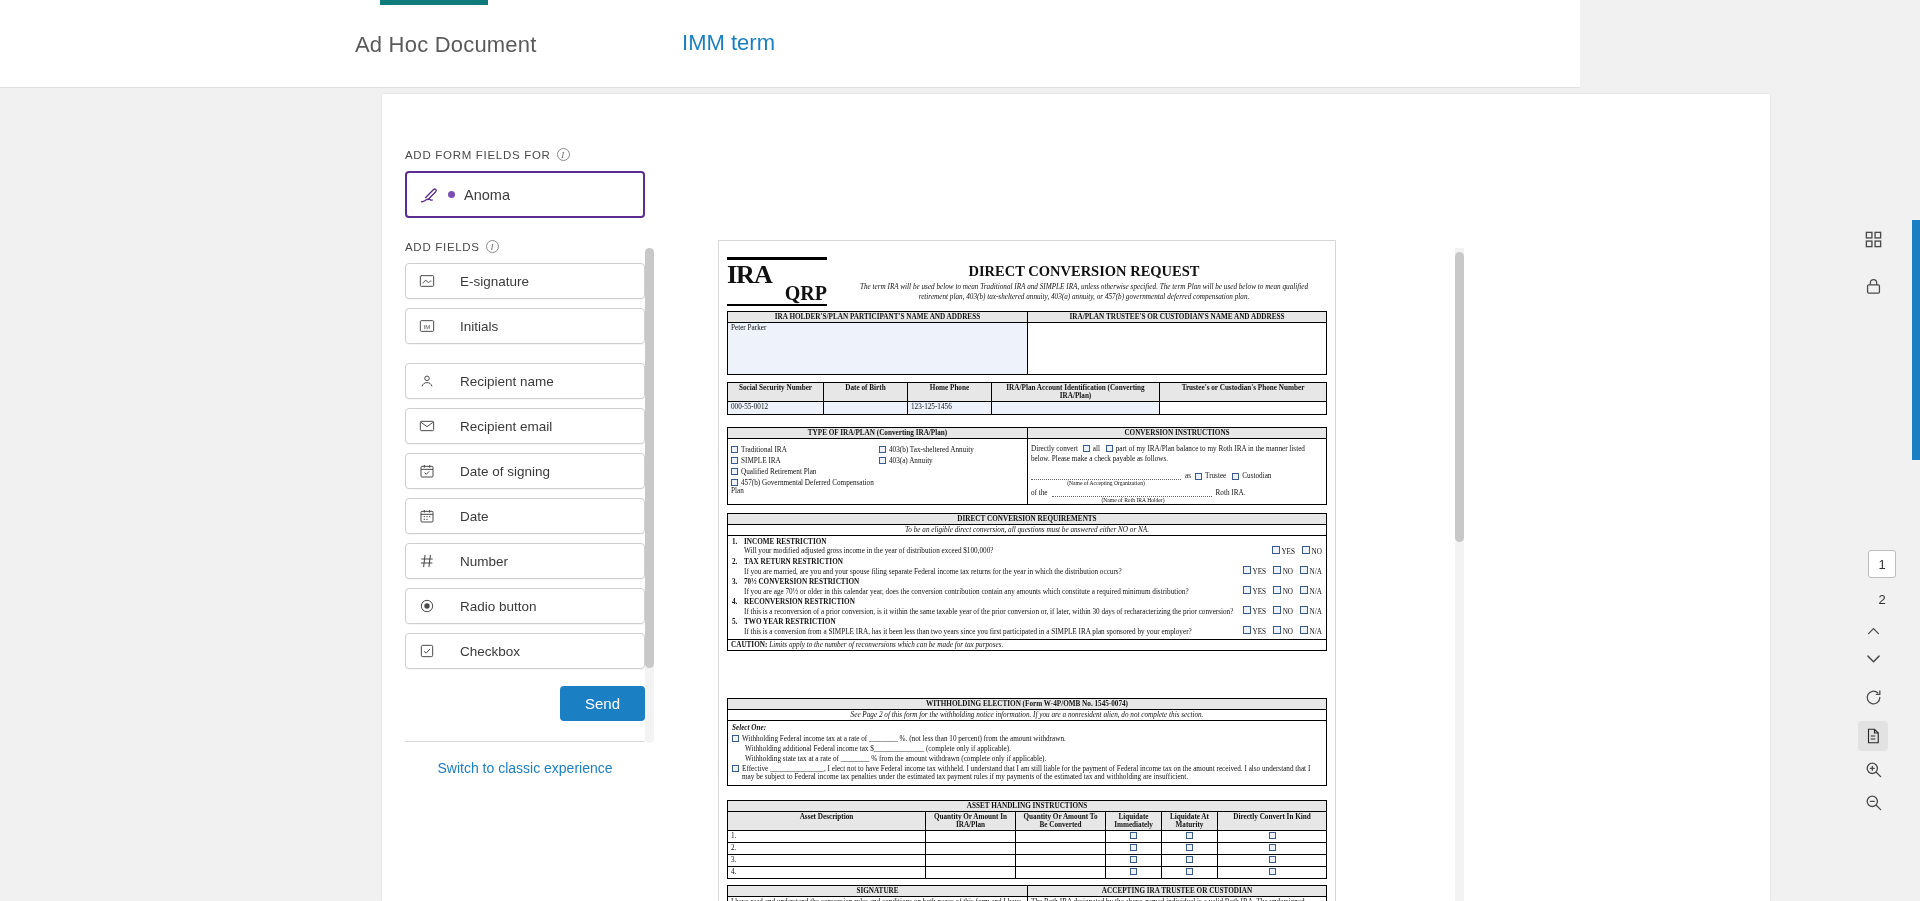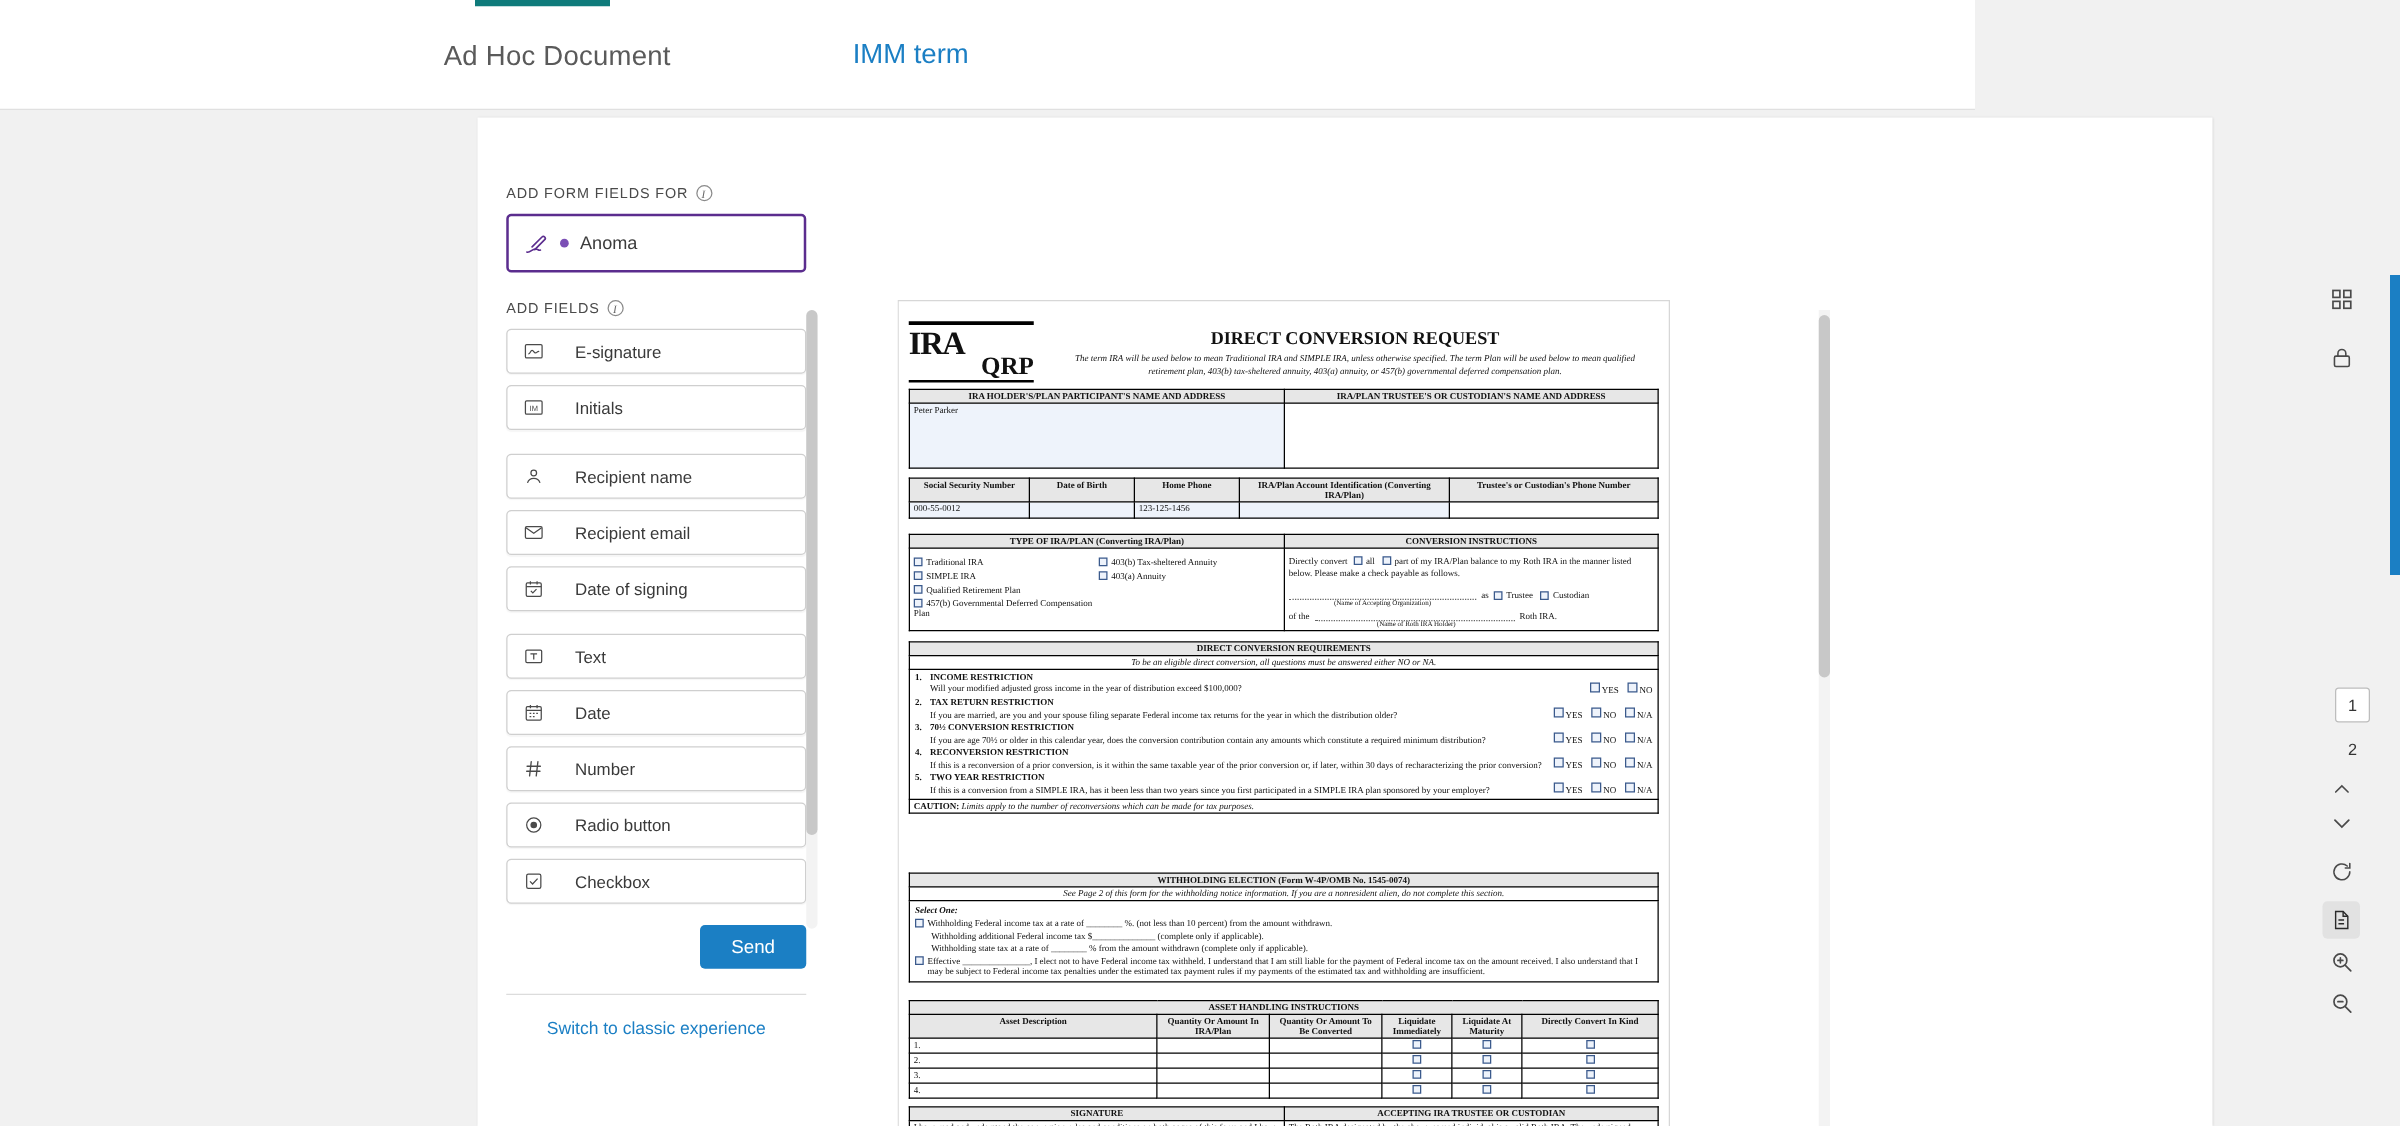--- a/index.html
+++ b/index.html
@@ -311,29 +311,20 @@
         <span class="field-ico">
           <svg viewBox="0 0 24 24" width="16" height="16" fill="none" stroke="#4a4a4a" stroke-width="1.5">
             <rect x="3" y="5" width="18" height="16" rx="1.5"></rect>
             <path d="M3 9.5h18M8 3v4M16 3v4"></path>
             <path d="M8.5 14.5l2.4 2.4 4.4-4.4"></path>
           </svg>
         </span>
         <span class="lbl">Date of signing</span>
       </div>
 
-      <div class="field-btn gap-md">
-        <span class="field-ico">
-          <svg viewBox="0 0 24 24" width="16" height="16" fill="none" stroke="#4a4a4a" stroke-width="1.5">
-            <rect x="2.5" y="4.5" width="19" height="15" rx="1.5"></rect>
-            <path d="M8 9h8M12 9v7"></path>
-          </svg>
-        </span>
-        <span class="lbl">Text</span>
-      </div>
 
       <div class="field-btn">
         <span class="field-ico">
           <svg viewBox="0 0 24 24" width="16" height="16" fill="none" stroke="#4a4a4a" stroke-width="1.5">
             <rect x="3" y="5" width="18" height="16" rx="1.5"></rect>
             <path d="M3 9.5h18M8 3v4M16 3v4"></path>
             <path d="M7 13h2M11 13h2M15 13h2M7 17h2M11 17h2"></path>
           </svg>
         </span>
         <span class="lbl">Date</span>
@@ -494,21 +485,21 @@
                   </div>
                 </div>
               </div>
             </div>
 
             <div style="display:flex; margin-bottom:2px;">
               <div style="width:12px;" class="bold">2.</div>
               <div style="flex:1;">
                 <div class="bold">TAX RETURN RESTRICTION</div>
                 <div style="display:flex; align-items:flex-end;">
-                  <div style="flex:1;">If you are married, are you and your spouse filing separate Federal income tax returns for the year in which the distribution older?</div>
+                  <div style="flex:1;">If you are married, are you and your spouse filing separate Federal income tax returns for the year in which the distribution occurs?</div>
                   <div style="white-space:nowrap; margin-left:4px;">
                     <span class="cbx"></span> <span>YES</span>
                     <span class="cbx" style="margin-left:5px;"></span> <span>NO</span>
                     <span class="cbx" style="margin-left:5px;"></span> <span>N/A</span>
                   </div>
                 </div>
               </div>
             </div>
 
             <div style="display:flex; margin-bottom:2px;">

